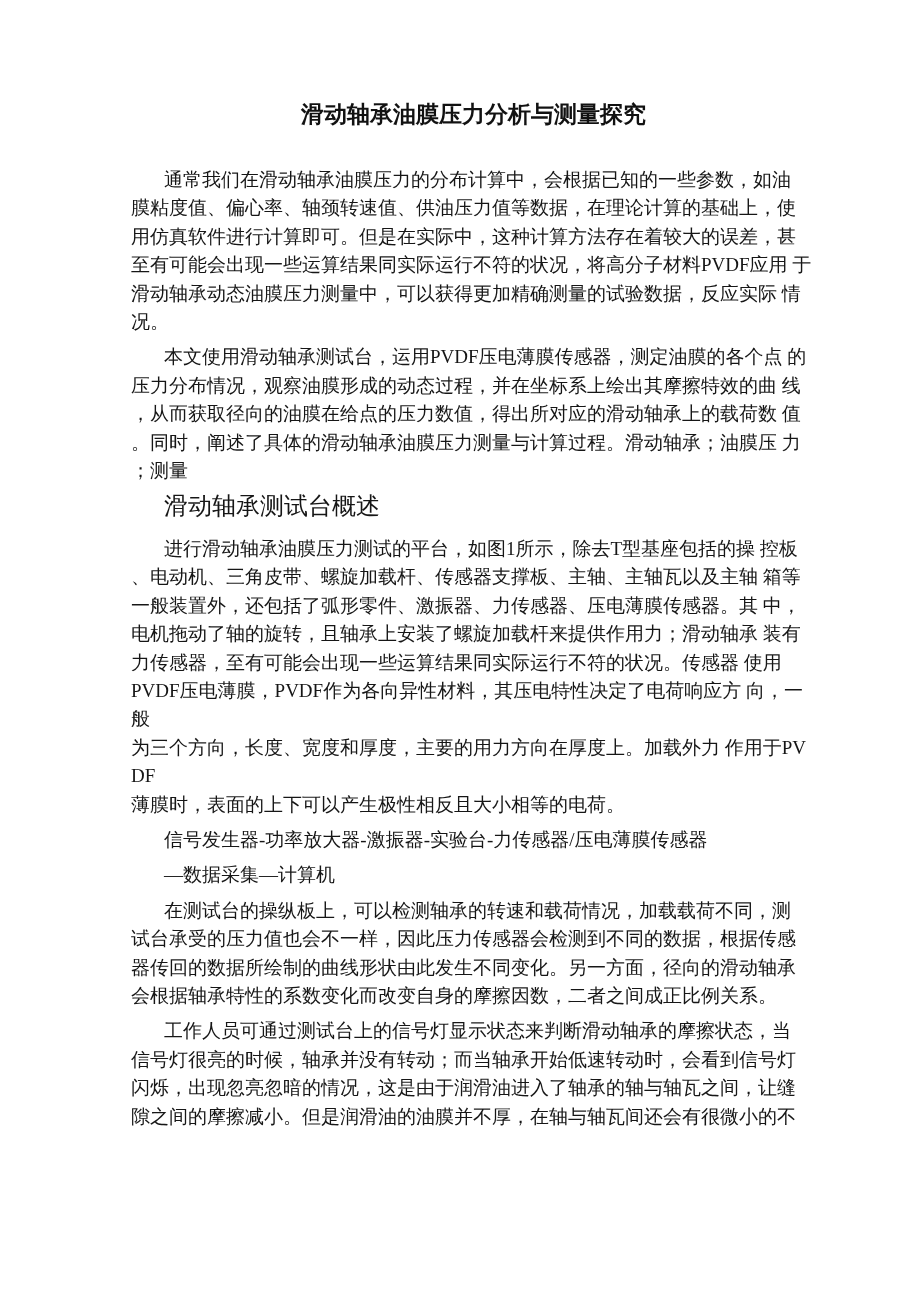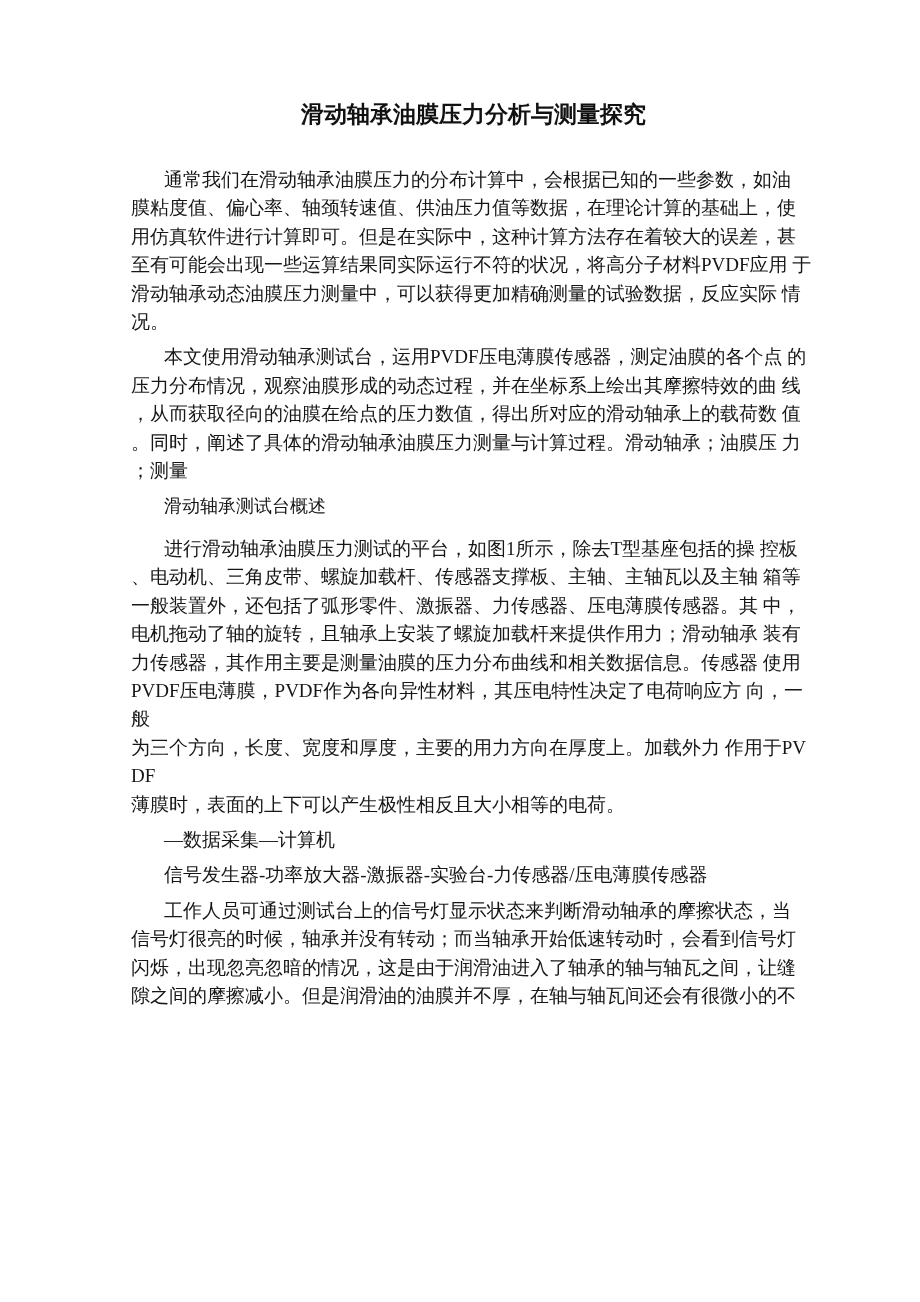--- a/index.html
+++ b/index.html
@@ -34,21 +34,21 @@
       white-space: pre-line;      
       text-indent: 33px;          
       text-align: left;
       word-break: break-all;
     }
     .section-heading {
       margin: 0 0 14px 0;
       line-height: 28.4px;
       text-indent: 33px;
       font-weight: normal;
-      font-size: 18px;
+      font-size: 24px;
     }
     .flow-line {
       margin: 0 0 7px 0;
       line-height: 28.4px;
       text-indent: 33px;
       white-space: pre-line;
     }
   </style>
 </head>
 <body>
@@ -69,29 +69,33 @@
 ，从而获取径向的油膜在给点的压力数值，得出所对应的滑动轴承上的载荷数 值
 。同时，阐述了具体的滑动轴承油膜压力测量与计算过程。滑动轴承；油膜压 力
 ；测量</p>
 
   <h2 class="section-heading">滑动轴承测试台概述</h2>
 
   <p class="para">进行滑动轴承油膜压力测试的平台，如图1所示，除去T型基座包括的操 控板
 、电动机、三角皮带、螺旋加载杆、传感器支撑板、主轴、主轴瓦以及主轴 箱等
 一般装置外，还包括了弧形零件、激振器、力传感器、压电薄膜传感器。其 中，
 电机拖动了轴的旋转，且轴承上安装了螺旋加载杆来提供作用力；滑动轴承 装有
-力传感器，其作用主要是测量油膜的压力分布曲线和相关数据信息。传感器 使用
+力传感器，至有可能会出现一些运算结果同实际运行不符的状况。传感器 使用
 PVDF压电薄膜，PVDF作为各向异性材料，其压电特性决定了电荷响应方 向，一般
 为三个方向，长度、宽度和厚度，主要的用力方向在厚度上。加载外力 作用于PVDF
 薄膜时，表面的上下可以产生极性相反且大小相等的电荷。</p>
 
 
+  <p class="flow-line">信号发生器-功率放大器-激振器-实验台-力传感器/压电薄膜传感器</p>
+
   <p class="flow-line">—数据采集—计算机</p>
 
-  <p class="flow-line">信号发生器-功率放大器-激振器-实验台-力传感器/压电薄膜传感器</p>
-
+  <p class="para">在测试台的操纵板上，可以检测轴承的转速和载荷情况，加载载荷不同，测
+试台承受的压力值也会不一样，因此压力传感器会检测到不同的数据，根据传感
+器传回的数据所绘制的曲线形状由此发生不同变化。另一方面，径向的滑动轴承
+会根据轴承特性的系数变化而改变自身的摩擦因数，二者之间成正比例关系。</p>
 
   <p class="para">工作人员可通过测试台上的信号灯显示状态来判断滑动轴承的摩擦状态，当
 信号灯很亮的时候，轴承并没有转动；而当轴承开始低速转动时，会看到信号灯
 闪烁，出现忽亮忽暗的情况，这是由于润滑油进入了轴承的轴与轴瓦之间，让缝
 隙之间的摩擦减小。但是润滑油的油膜并不厚，在轴与轴瓦间还会有很微小的不</p>
 
 </div>
 
 </body></html>

